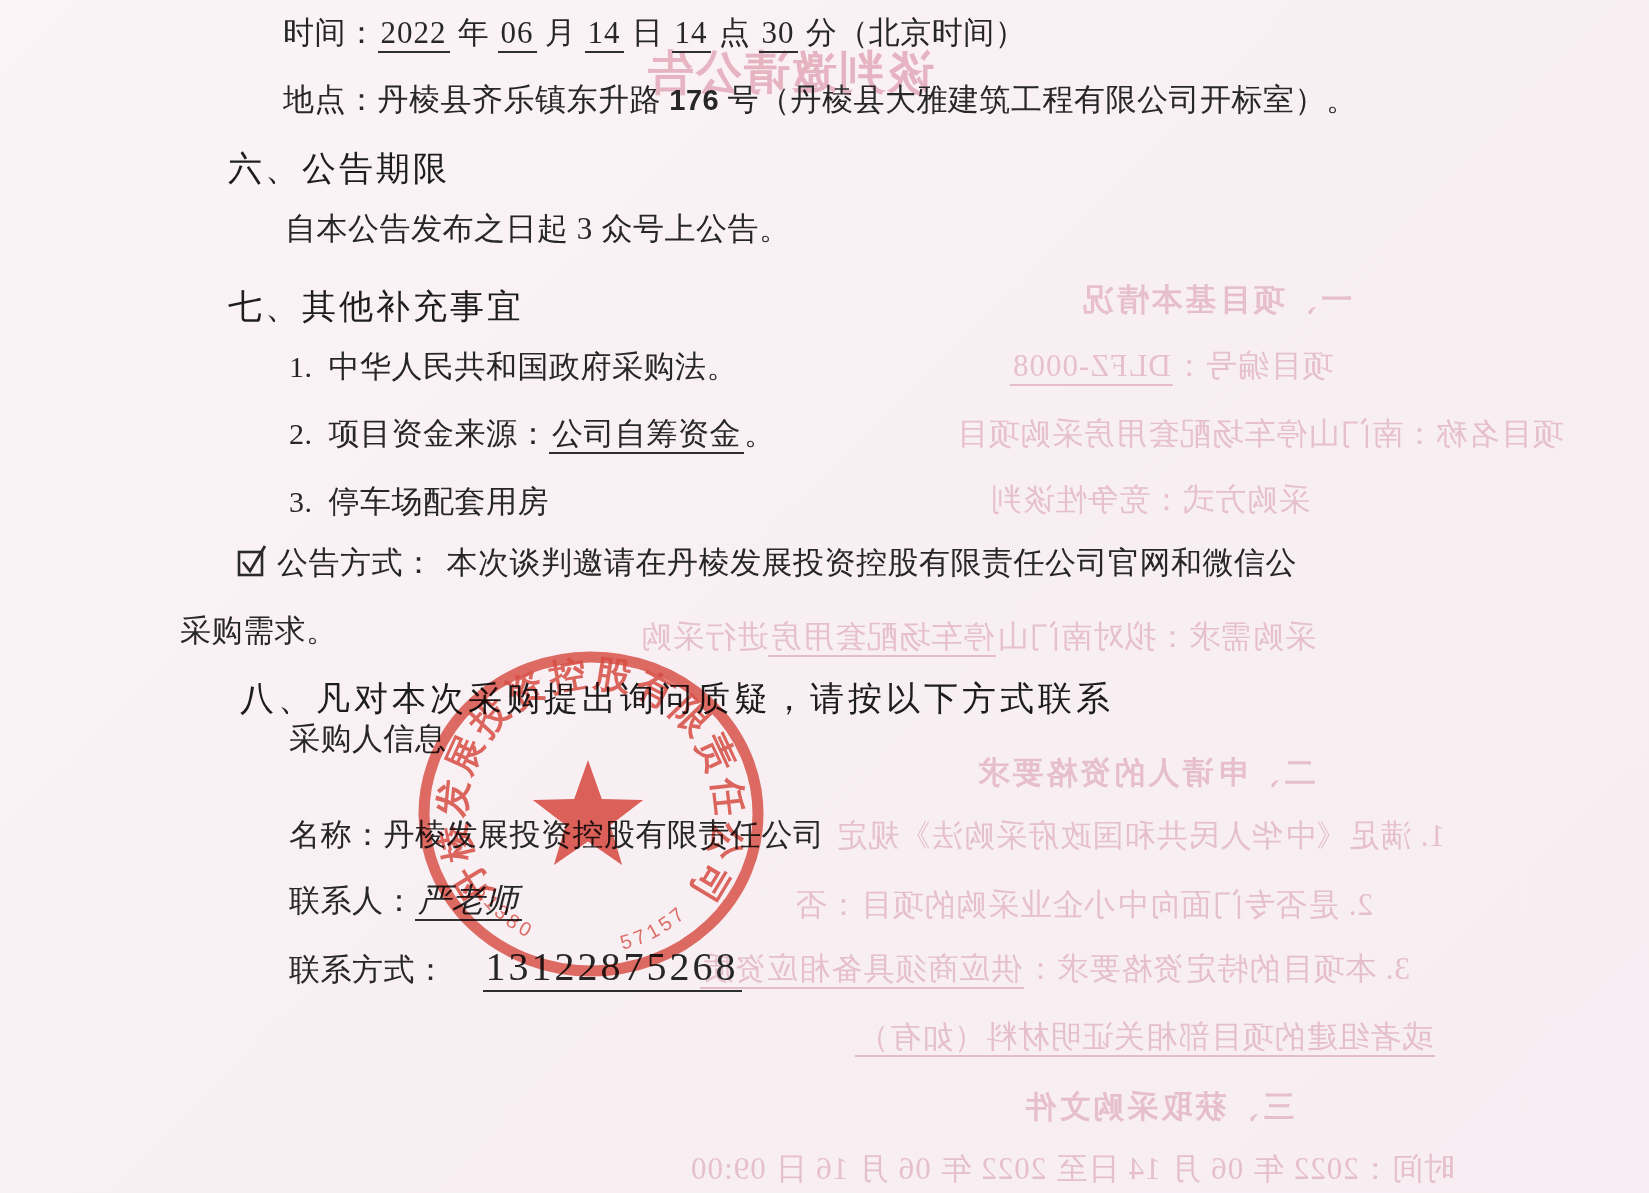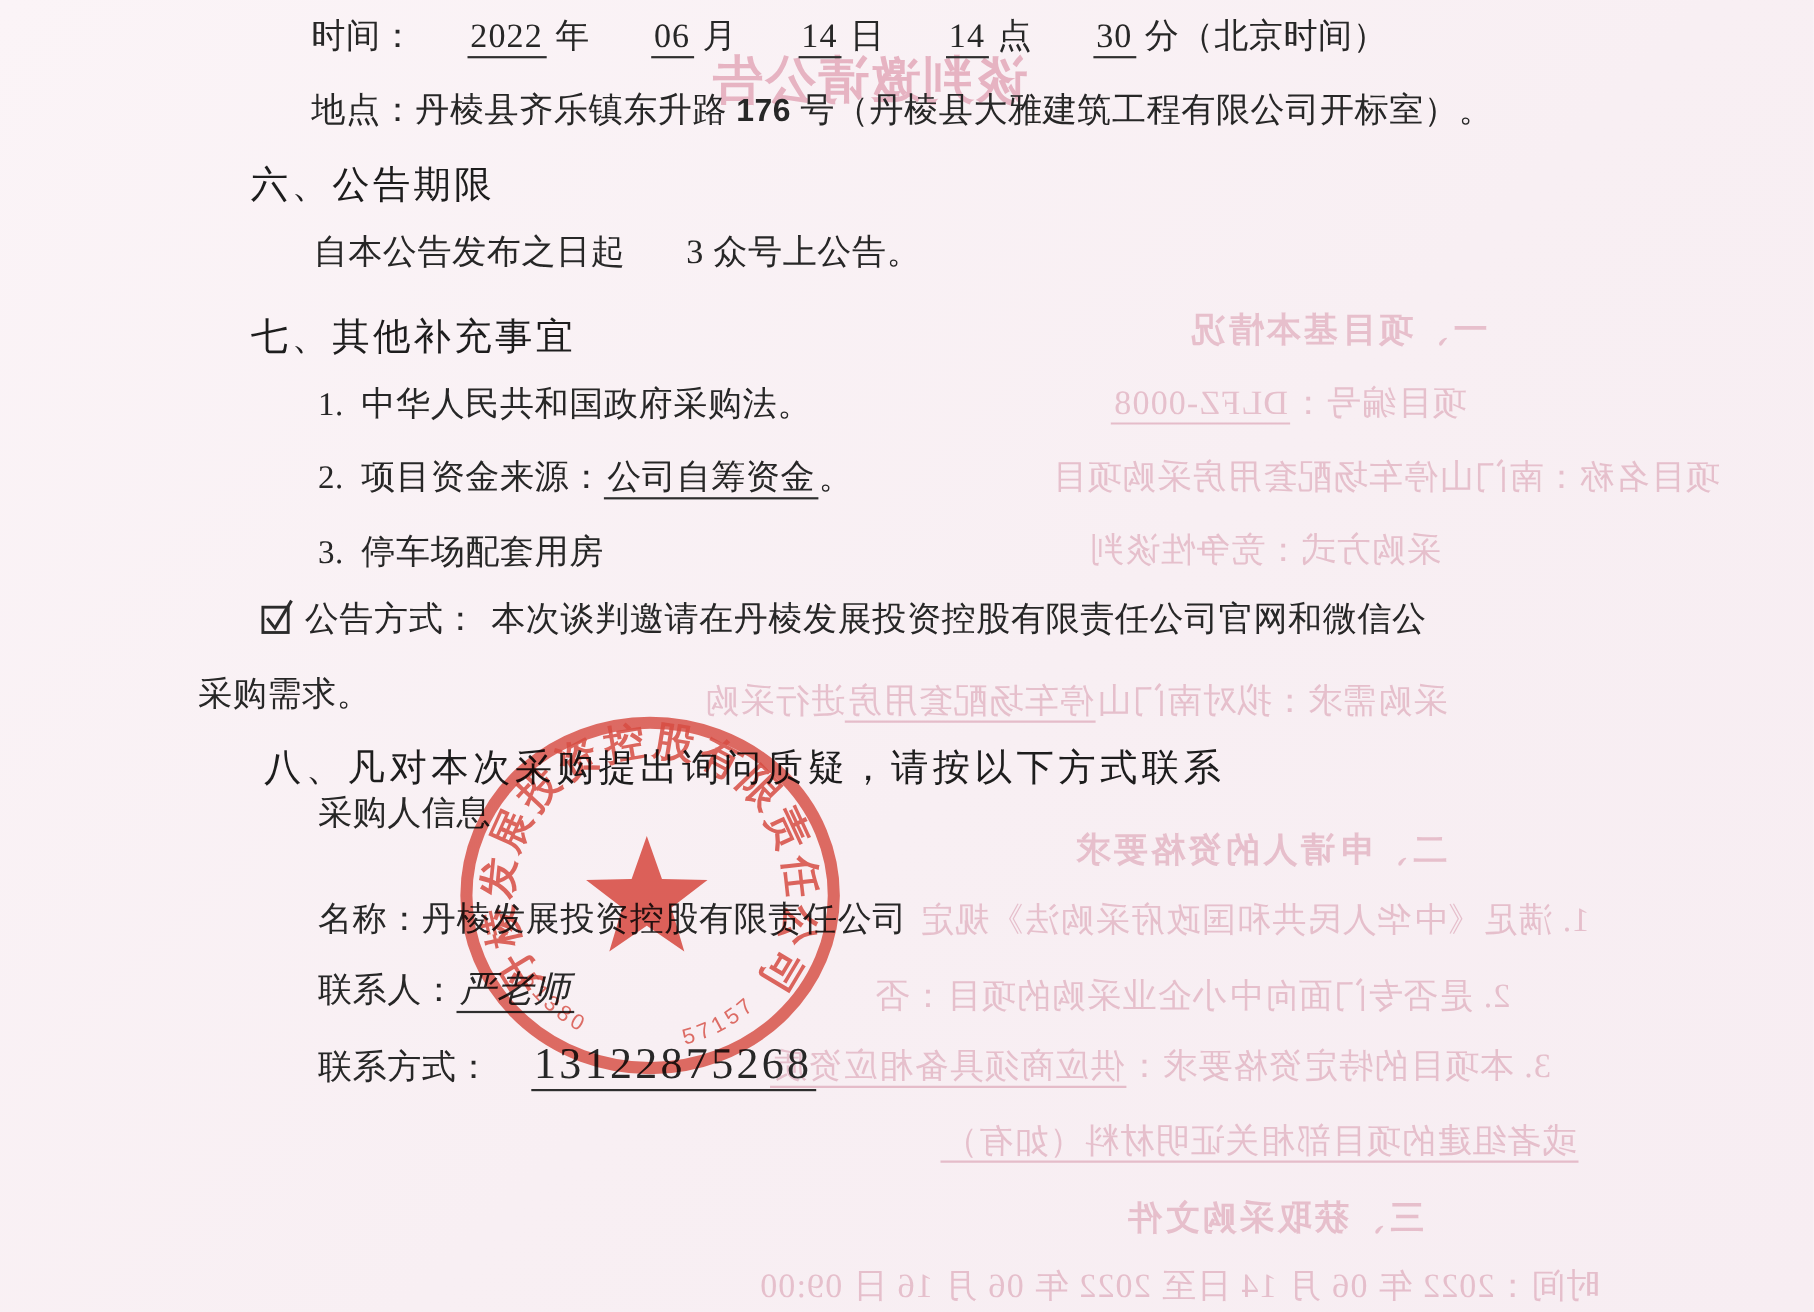--- a/index.html
+++ b/index.html
@@ -9,21 +9,21 @@
   .page{position:relative;width:1649px;height:1193px;
         background:linear-gradient(135deg,#fbf4f7 0%,#f8eff3 55%,#f7edf2 100%);
         overflow:hidden;}
 
   
   .fl{position:absolute;white-space:nowrap;color:#272727;
       font-size:31px;letter-spacing:0.5px;line-height:1.2;}
   .hd{font-family:"Liberation Sans", sans-serif;font-weight:400;
       color:#1d1d1d;font-size:34px;letter-spacing:3px;}
   .u{border-bottom:2px solid #2e2e2e;padding:0 3px 1px 3px;}
-  .num{font-family:"Liberation Serif", serif;letter-spacing:1px;margin-left:47px;}
+  .num{font-family:"Liberation Serif", serif;letter-spacing:1px;}
   .bnum{font-family:"Liberation Sans", sans-serif;font-weight:700;font-size:29px;}
   .itemno{display:inline-block;margin-right:16px;font-size:30px;}
   .phone{font-size:40px;letter-spacing:3px;line-height:1;margin-left:36px;}
   .contact-u{font-size:33px;font-style:italic;}
   .cbx{display:inline-block;width:30px;height:34px;vertical-align:-4px;margin-right:10px;}
   .gap{display:inline-block;width:12px;}
 
   
   .bleed{position:absolute;white-space:nowrap;
          color:rgba(206,126,150,0.42);

